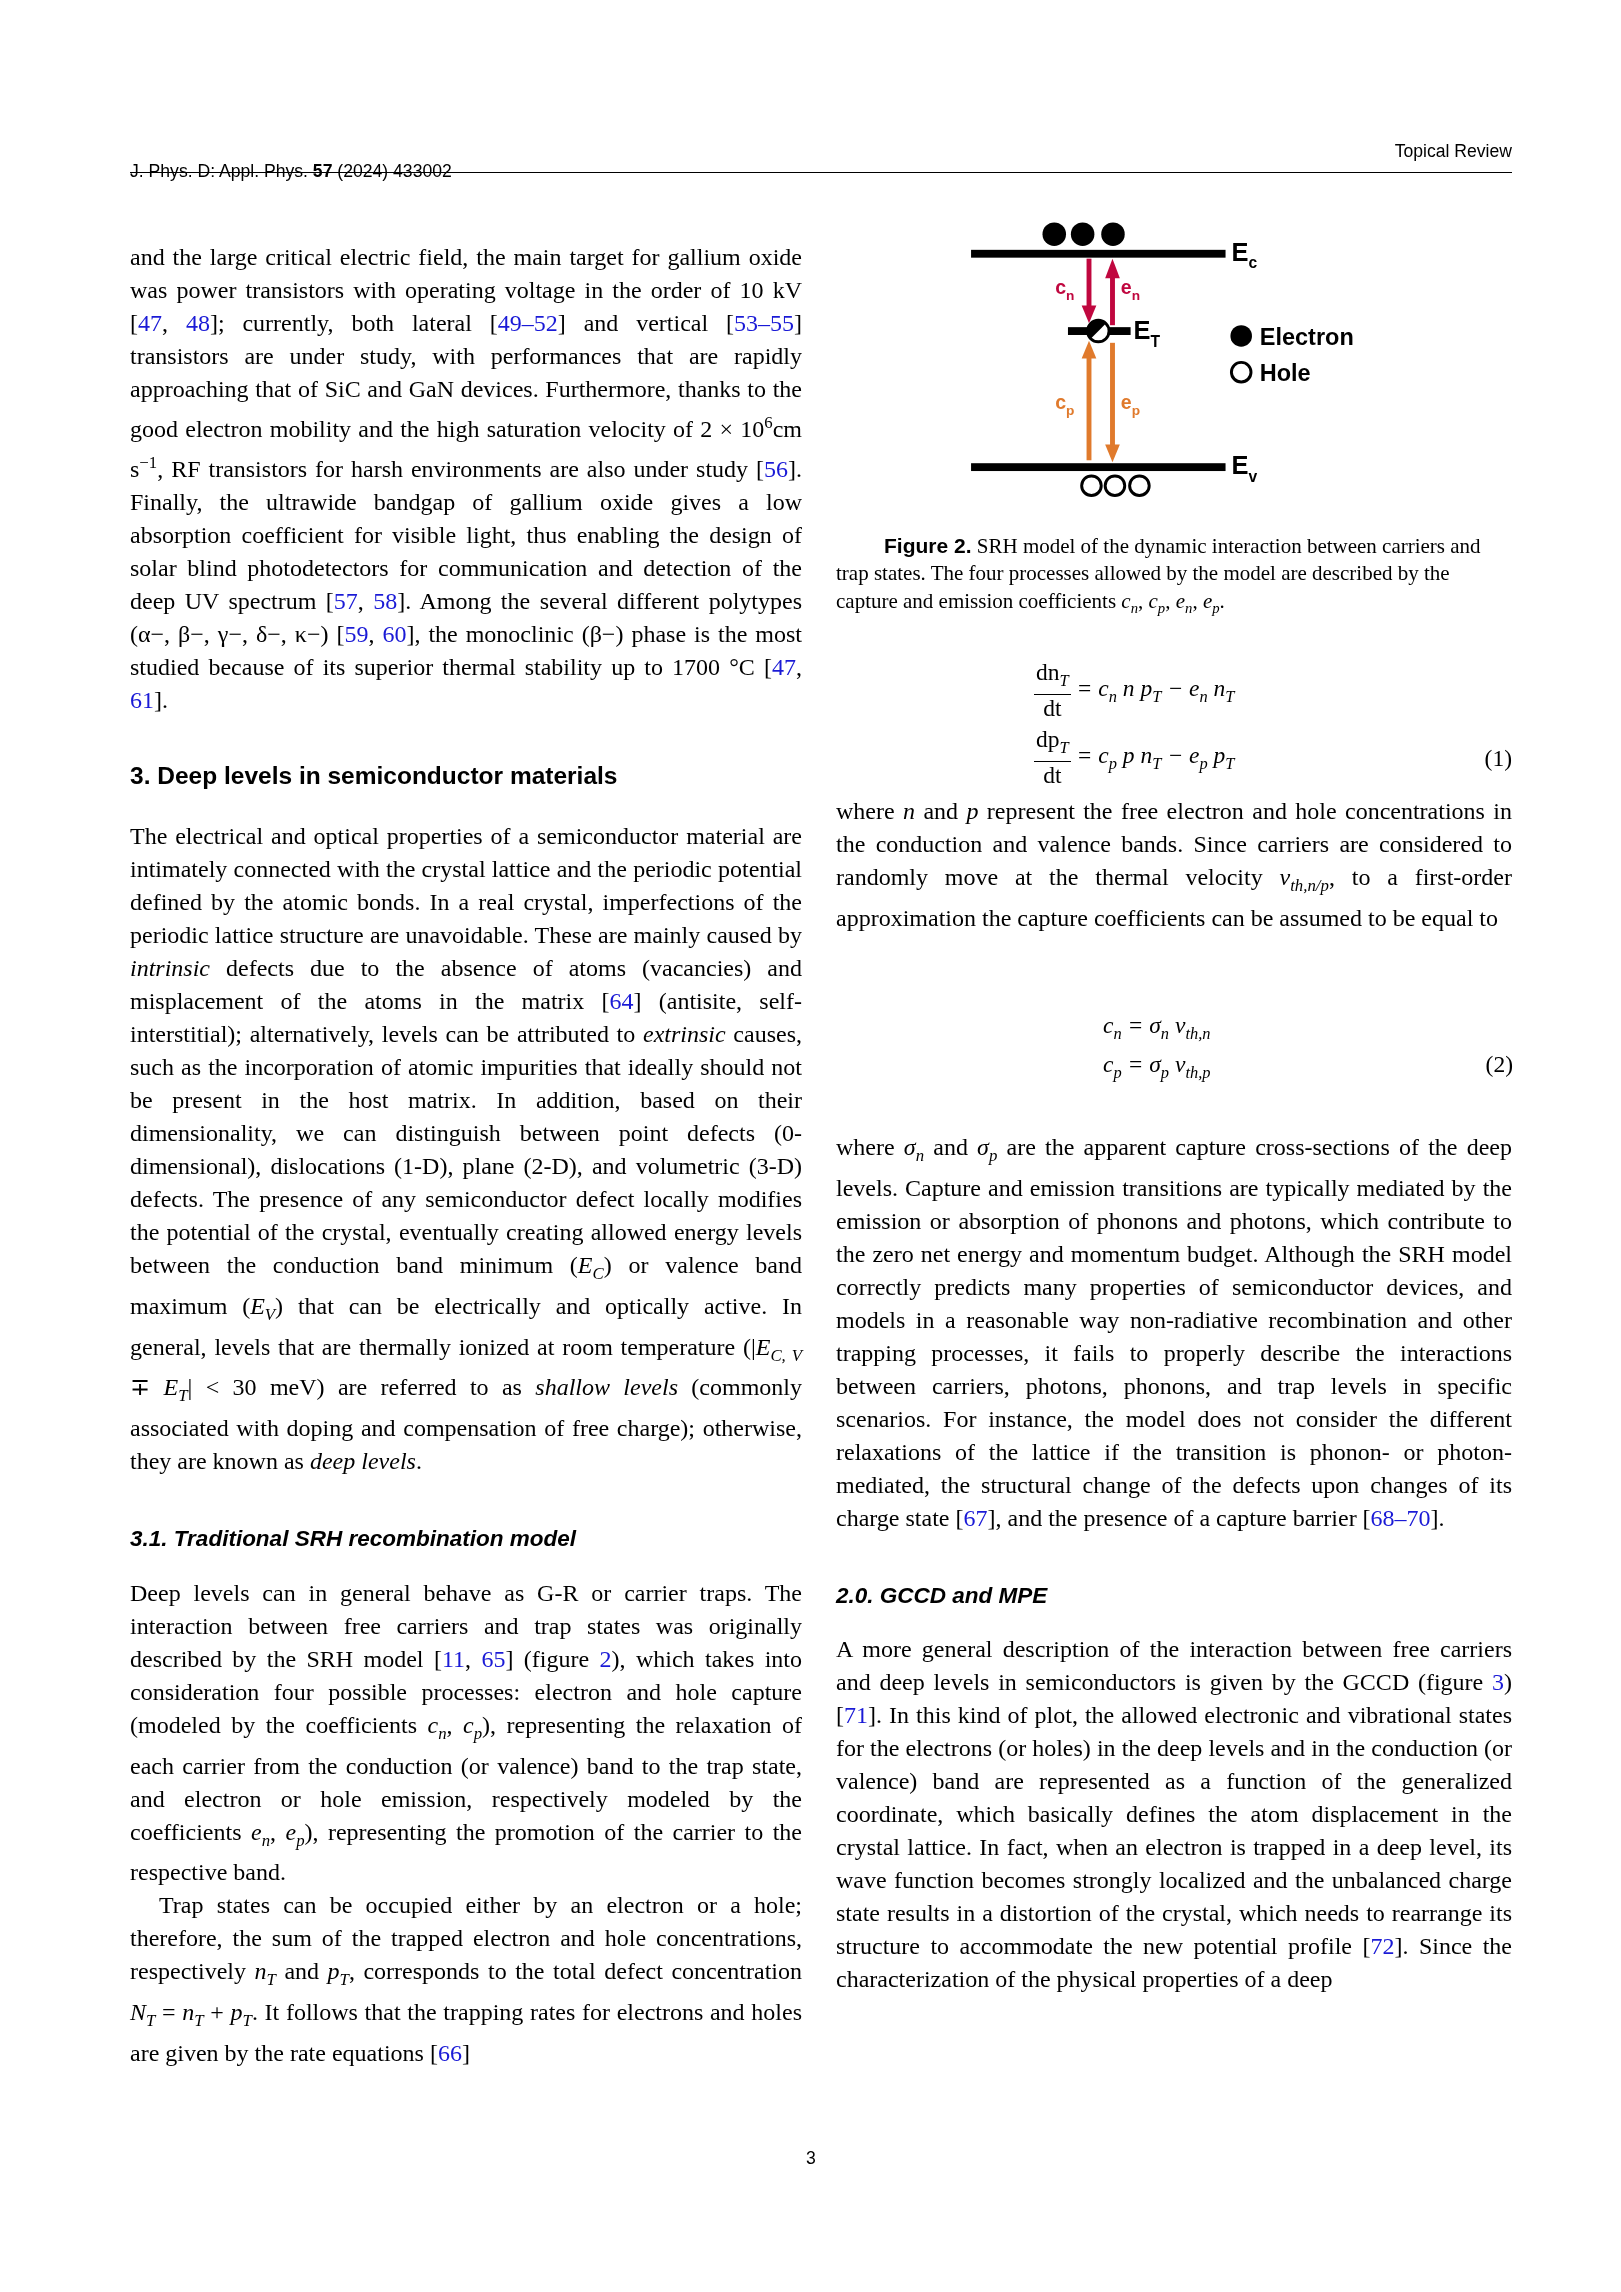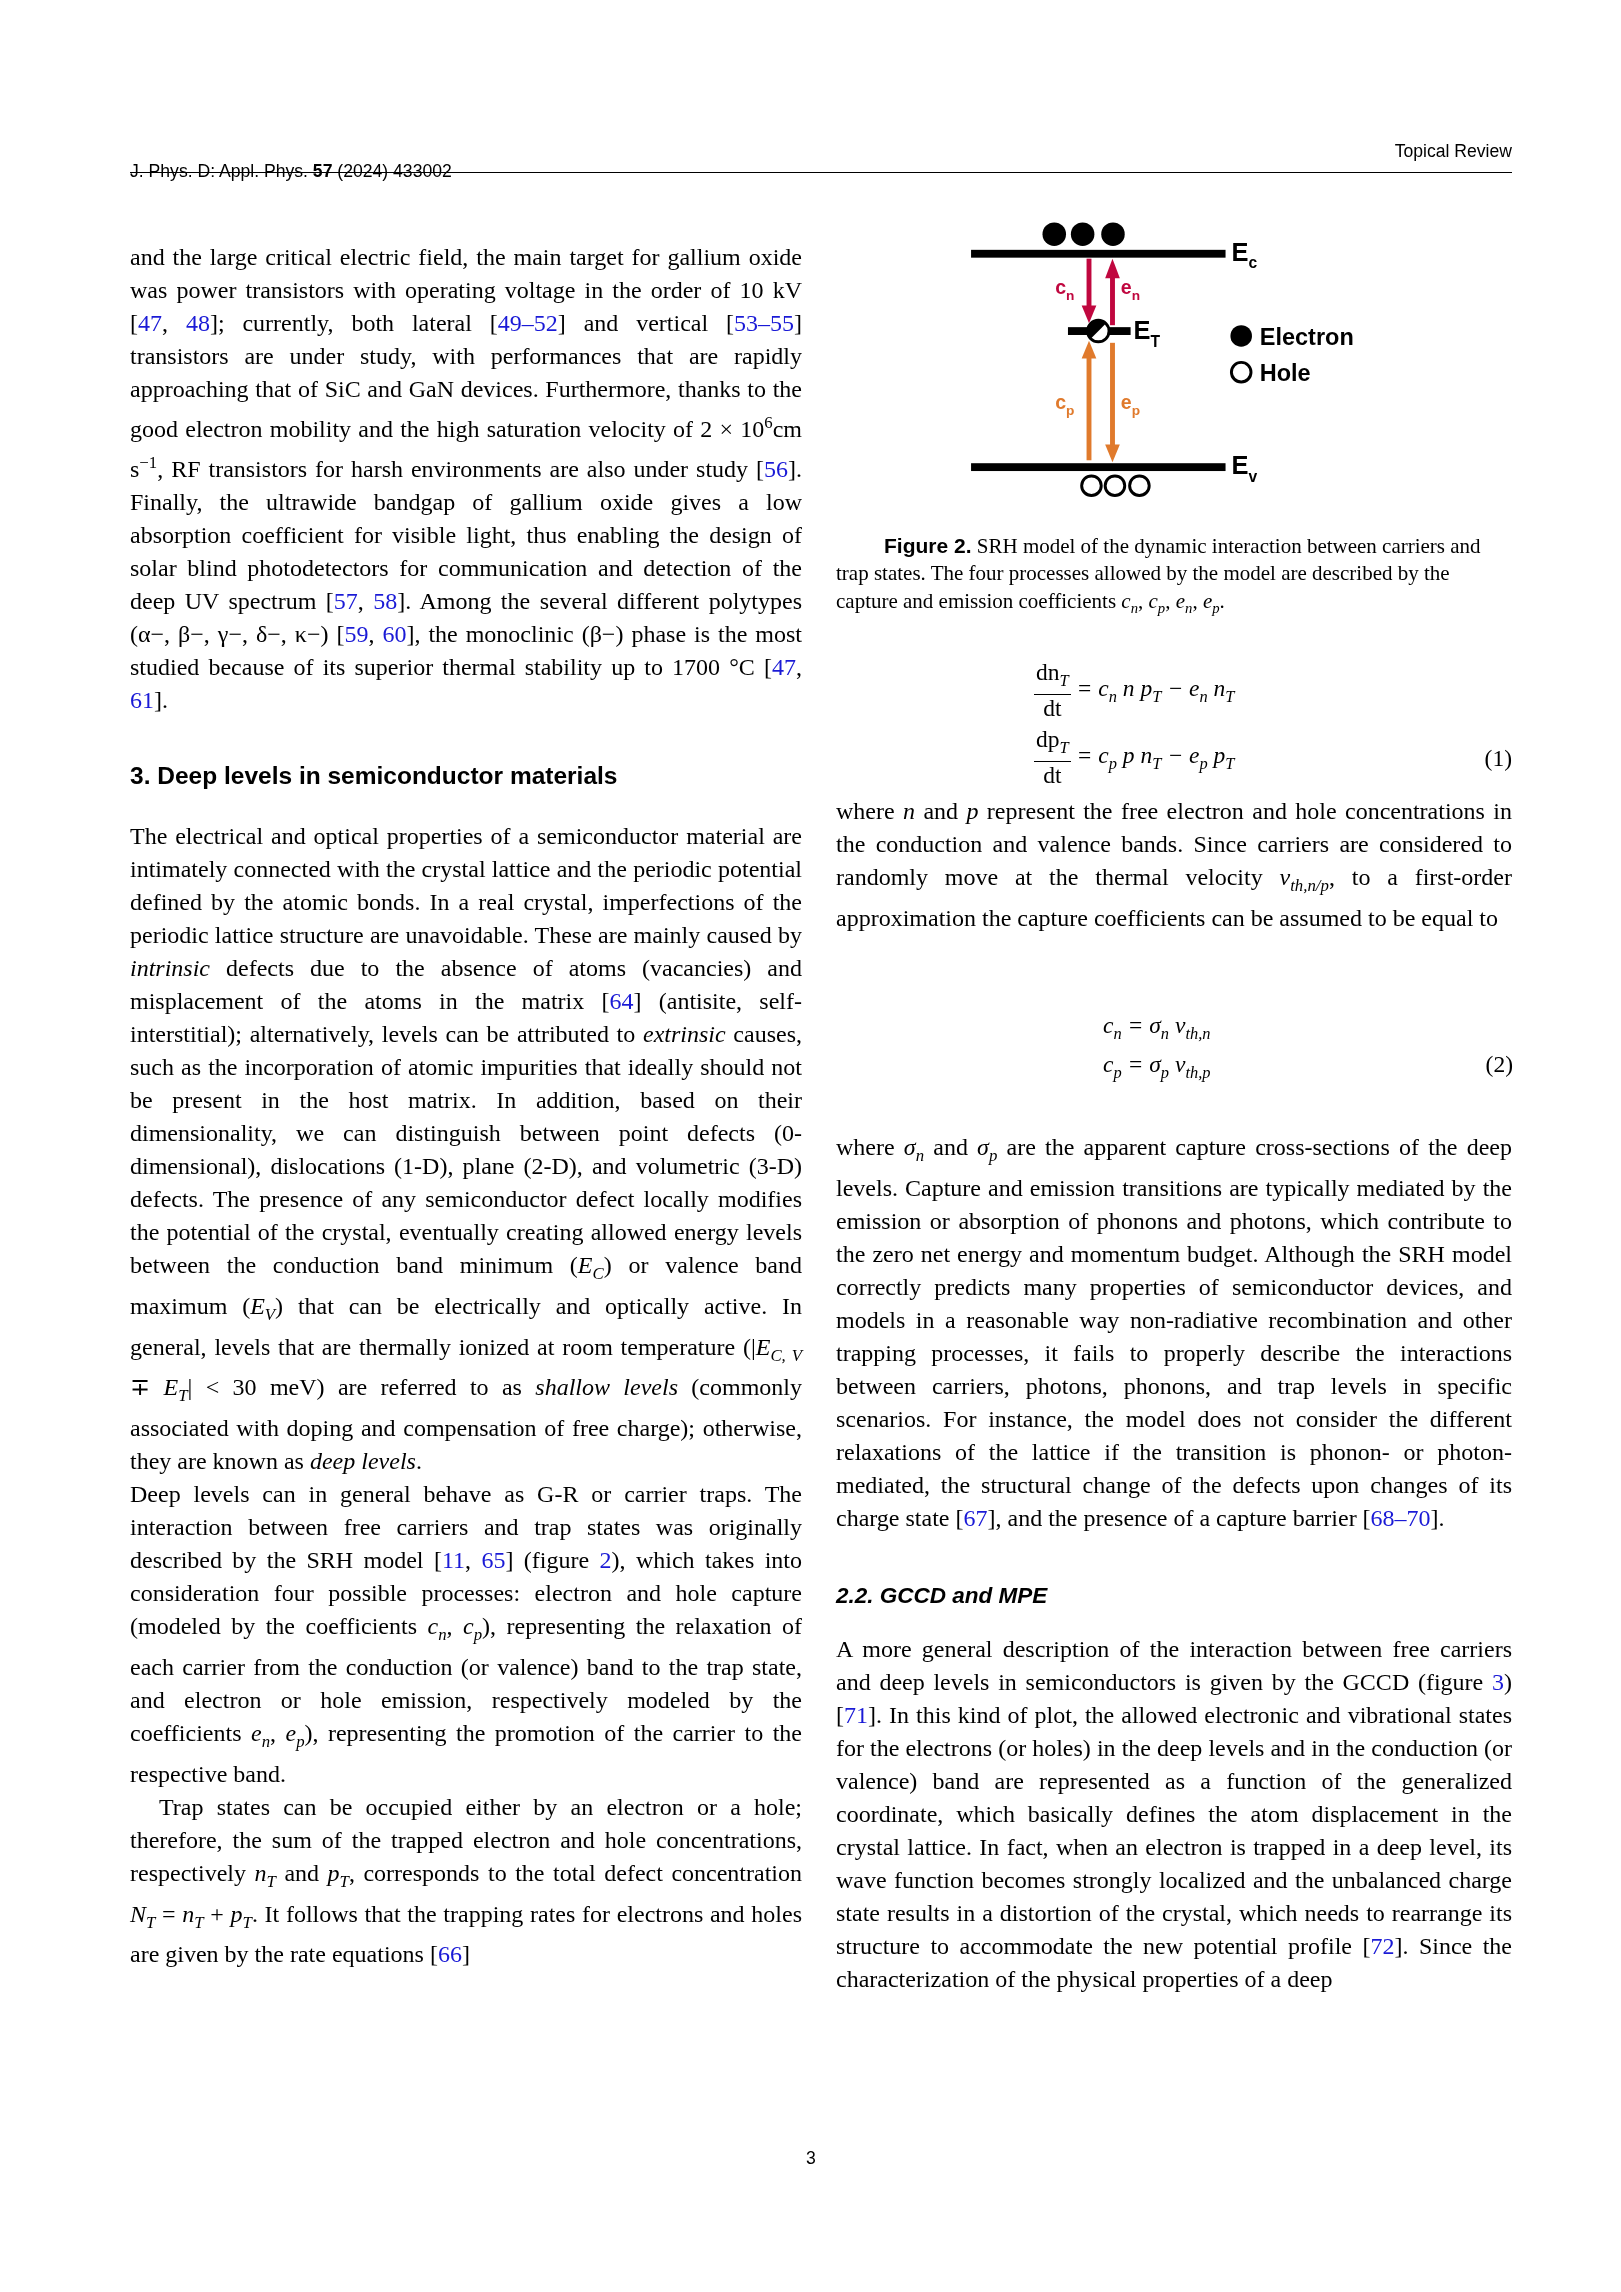--- a/index.html
+++ b/index.html
@@ -37,20 +37,21 @@
 </div>
 <div class="header-rule"></div>
 
 <div class="col col-left">
   <p><span>and the large critical electric field, the main target for gallium oxide was power transistors with operating voltage in the order of 10 kV [</span><a class="ref">47</a><span>, </span><a class="ref">48</a><span>]; currently, both lateral [</span><a class="ref">49–52</a><span>] and vertical [</span><a class="ref">53–55</a><span>] transistors are under study, with performances that are rapidly approaching that of SiC and GaN devices. Furthermore, thanks to the good electron mobility and the high saturation velocity of 2 × 10</span><sup>6</sup><span>cm s</span><sup>−1</sup><span>, RF transistors for harsh environments are also under study [</span><a class="ref">56</a><span>]. Finally, the ultrawide bandgap of gallium oxide gives a low absorption coefficient for visible light, thus enabling the design of solar blind photodetectors for communication and detection of the deep UV spectrum [</span><a class="ref">57</a><span>, </span><a class="ref">58</a><span>]. Among the several different polytypes (α−, β−, γ−, δ−, κ−) [</span><a class="ref">59</a><span>, </span><a class="ref">60</a><span>], the monoclinic (β−) phase is the most studied because of its superior thermal stability up to 1700 °C [</span><a class="ref">47</a><span>, </span><a class="ref">61</a><span>].</span></p>
 
   <h2 class="sec-heading" style="margin-top:43px;margin-bottom:28px;">3.  Deep levels in semiconductor materials</h2>
 
   <p><span>The electrical and optical properties of a semiconductor material are intimately connected with the crystal lattice and the periodic potential defined by the atomic bonds. In a real crystal, imperfections of the periodic lattice structure are unavoidable. These are mainly caused by </span><i>intrinsic</i><span> defects due to the absence of atoms (vacancies) and misplacement of the atoms in the matrix [</span><a class="ref">64</a><span>] (antisite, self-interstitial); alternatively, levels can be attributed to </span><i>extrinsic</i><span> causes, such as the incorporation of atomic impurities that ideally should not be present in the host matrix. In addition, based on their dimensionality, we can distinguish between point defects (0-dimensional), dislocations (1-D), plane (2-D), and volumetric (3-D) defects. The presence of any semiconductor defect locally modifies the potential of the crystal, eventually creating allowed energy levels between the conduction band minimum (</span><i>E</i><sub><i>C</i></sub><span>) or valence band maximum (</span><i>E</i><sub><i>V</i></sub><span>) that can be electrically and optically active. In general, levels that are thermally ionized at room temperature (|</span><i>E</i><sub><i>C, V</i></sub><span> ∓ </span><i>E</i><sub><i>T</i></sub><span>| &lt; 30 meV) are referred to as </span><i>shallow levels</i><span> (commonly associated with doping and compensation of free charge); otherwise, they are known as </span><i>deep levels</i><span>.</span></p>
 
+  <h3 class="subsec-heading" style="margin-top:45px;margin-bottom:21.6px;">3.1.  Traditional SRH recombination model</h3>
 
   <p><span>Deep levels can in general behave as G-R or carrier traps. The interaction between free carriers and trap states was originally described by the SRH model [</span><a class="ref">11</a><span>, </span><a class="ref">65</a><span>] (figure </span><a class="ref">2</a><span>), which takes into consideration four possible processes: electron and hole capture (modeled by the coefficients </span><i>c</i><sub><i>n</i></sub><span>, </span><i>c</i><sub><i>p</i></sub><span>), representing the relaxation of each carrier from the conduction (or valence) band to the trap state, and electron or hole emission, respectively modeled by the coefficients </span><i>e</i><sub><i>n</i></sub><span>, </span><i>e</i><sub><i>p</i></sub><span>), representing the promotion of the carrier to the respective band.</span></p>
   <p class="indent"><span>Trap states can be occupied either by an electron or a hole; therefore, the sum of the trapped electron and hole concentrations, respectively </span><i>n</i><sub><i>T</i></sub><span> and </span><i>p</i><sub><i>T</i></sub><span>, corresponds to the total defect concentration </span><i>N</i><sub><i>T</i></sub><span> = </span><i>n</i><sub><i>T</i></sub><span> + </span><i>p</i><sub><i>T</i></sub><span>. It follows that the trapping rates for electrons and holes are given by the rate equations [</span><a class="ref">66</a><span>]</span></p>
 </div>
 
 <svg style="position:absolute;left:961px;top:196px;" width="441" height="323" viewBox="0 0 450 330">
 
   <circle cx="95" cy="39" r="12" fill="#000"></circle>
   <circle cx="124" cy="39" r="12" fill="#000"></circle>
   <circle cx="155" cy="39" r="12" fill="#000"></circle>
@@ -112,19 +113,19 @@
 
 <div class="eq" style="left:1103px;top:1012px;width:410px;height:78px;">
   <div style="position:absolute;left:0;top:0;"><i><span>c</span><sub>n</sub><span> = σ</span><sub>n</sub><span> v</span><sub>th,n</sub></i></div>
   <div style="position:absolute;left:0;top:39px;"><i><span>c</span><sub>p</sub><span> = σ</span><sub>p</sub><span> v</span><sub>th,p</sub></i></div>
   <span class="eq-num" style="top:39px;">(2)</span>
 </div>
 
 <div class="col col-right" style="top:1106px;">
   <p><span>where </span><i>σ</i><sub><i>n</i></sub><span> and </span><i>σ</i><sub><i>p</i></sub><span> are the apparent capture cross-sections of the deep levels. Capture and emission transitions are typically mediated by the emission or absorption of phonons and photons, which contribute to the zero net energy and momentum budget. Although the SRH model correctly predicts many properties of semiconductor devices, and models in a reasonable way non-radiative recombination and other trapping processes, it fails to properly describe the interactions between carriers, photons, phonons, and trap levels in specific scenarios. For instance, the model does not consider the different relaxations of the lattice if the transition is phonon- or photon-mediated, the structural change of the defects upon changes of its charge state [</span><a class="ref">67</a><span>], and the presence of a capture barrier [</span><a class="ref">68–70</a><span>].</span></p>
 
-  <h3 class="subsec-heading" style="margin-top:45px;margin-bottom:21.6px;">2.2.  GCCD and MPE</h3>
+  <h3 class="subsec-heading" style="margin-top:45px;margin-bottom:21.6px;">2.0.  GCCD and MPE</h3>
 
   <p><span>A more general description of the interaction between free carriers and deep levels in semiconductors is given by the GCCD (figure </span><a class="ref">3</a><span>) [</span><a class="ref">71</a><span>]. In this kind of plot, the allowed electronic and vibrational states for the electrons (or holes) in the deep levels and in the conduction (or valence) band are represented as a function of the generalized coordinate, which basically defines the atom displacement in the crystal lattice. In fact, when an electron is trapped in a deep level, its wave function becomes strongly localized and the unbalanced charge state results in a distortion of the crystal, which needs to rearrange its structure to accommodate the new potential profile [</span><a class="ref">72</a><span>]. Since the characterization of the physical properties of a deep</span></p>
 </div>
 
 <div class="page-num">3</div>
 
 
 </body></html>

